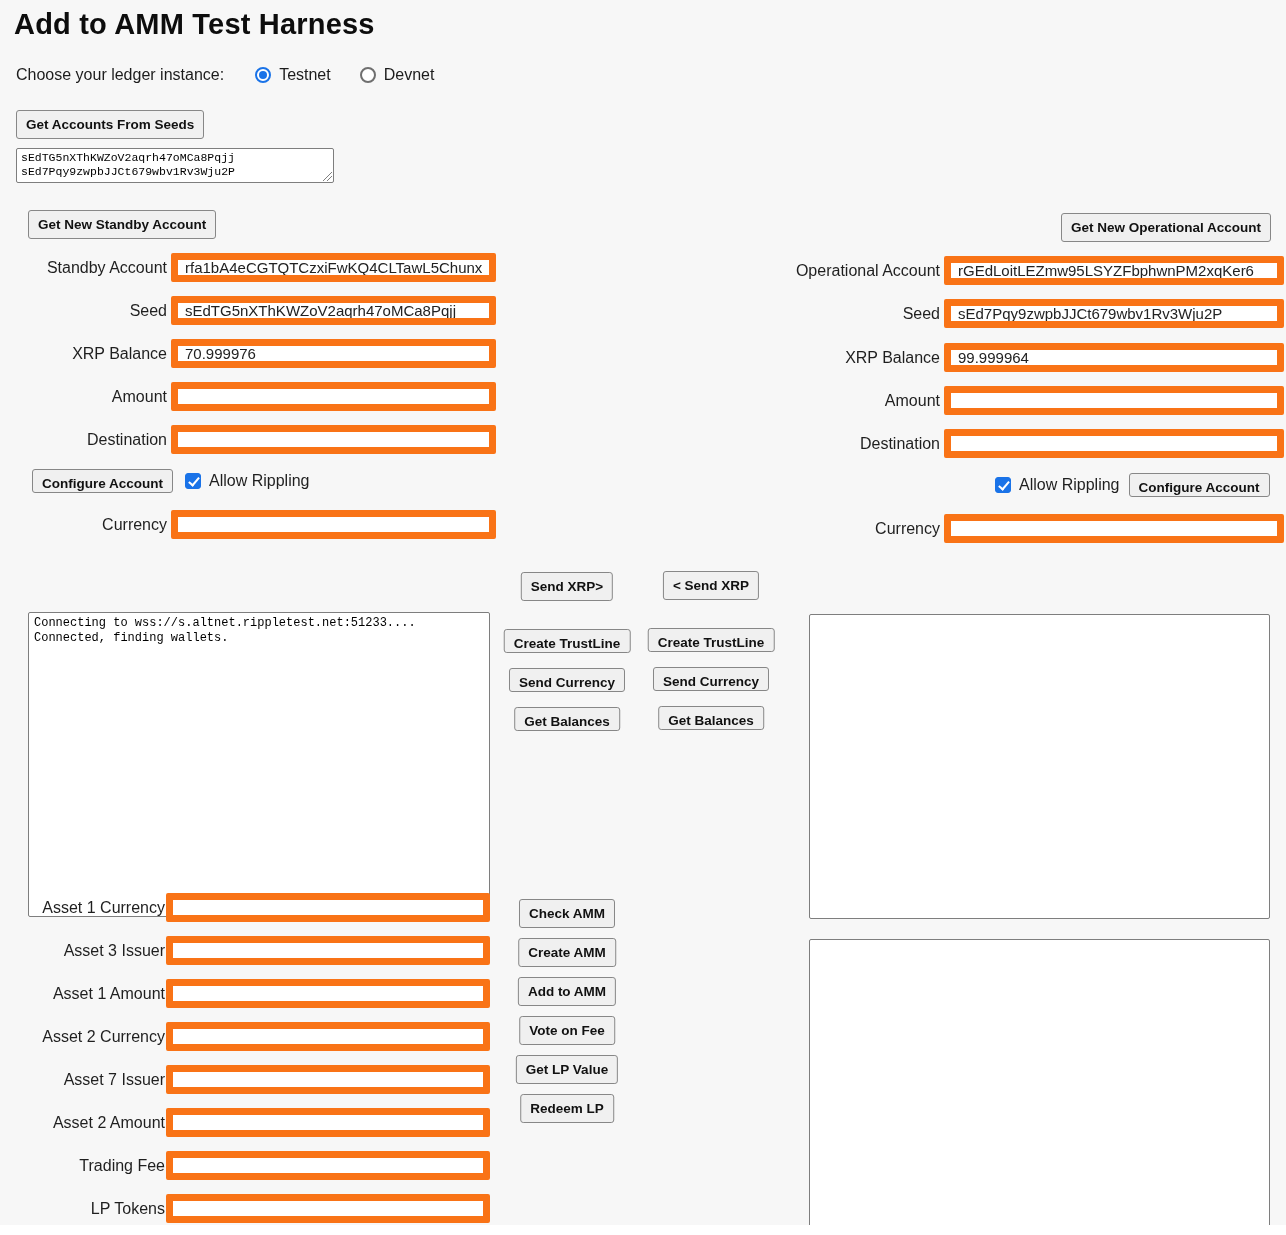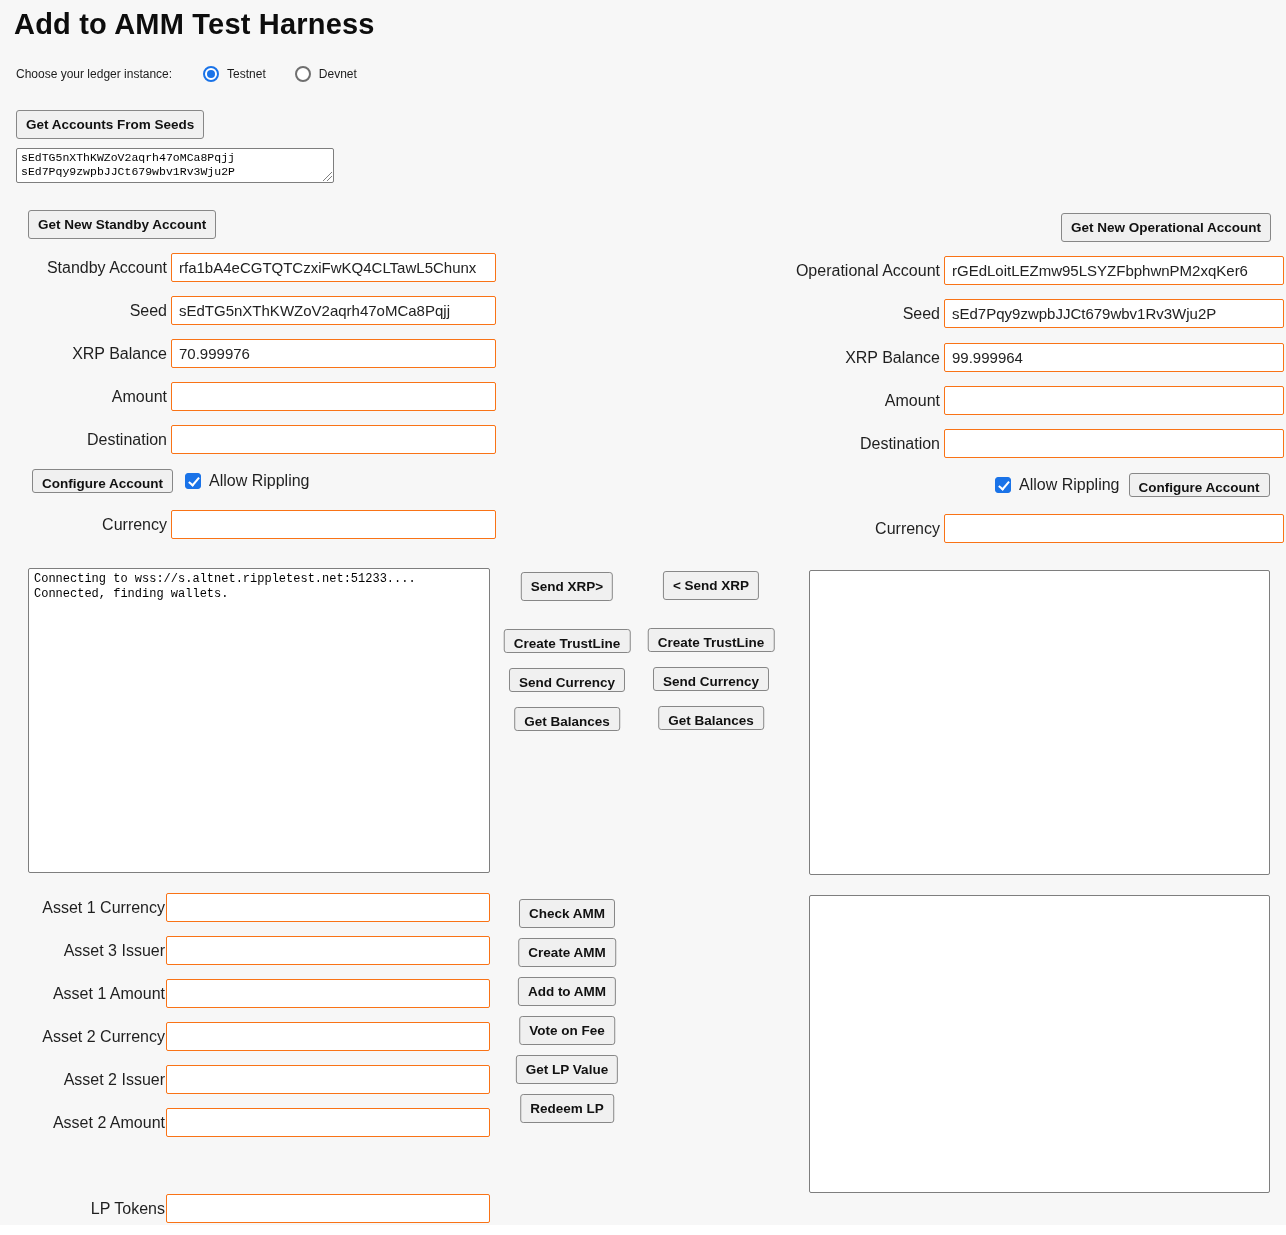--- a/index.html
+++ b/index.html
@@ -2,46 +2,46 @@
 <html><head>
 <meta charset="utf-8">
 <style>
   * { box-sizing: border-box; margin: 0; padding: 0; }
   html,body { background:#f7f7f7; }
   body { font-family: "Liberation Sans", sans-serif; color:#1c1c1c; }
   .canvas { position:relative; width:1286px; height:1235px; background:#f7f7f7; overflow:hidden; }
 
   .page-title { position:absolute; left:14px; top:8px; font-size:29px; font-weight:700; color:#0d0d0d; letter-spacing:.2px; }
 
-  .ledger-row { position:absolute; left:16px; top:66px; display:flex; align-items:center; font-size:12px; }
+  .ledger-row { position:absolute; left:16px; top:66px; display:flex; align-items:center; font-size:16px; }
   .radio-group { display:flex; align-items:center; gap:8px; cursor:default; }
   .radio { position:relative; width:16px; height:16px; border-radius:50%; background:#fff; border:2px solid #6f6f6f; flex:none; }
   .radio.on { border-color:#1a73e8; }
   .radio.on::after { content:""; position:absolute; left:2px; top:2px; width:8px; height:8px; border-radius:50%; background:#1a73e8; }
 
   .btn { position:absolute; background:#f0f0f0; border:1px solid #878787; border-radius:3px;
          font-family:"Liberation Sans",sans-serif; font-size:13.5px; font-weight:700; color:#111;
          padding:5px 9px; height:29px; line-height:17px; cursor:pointer; white-space:nowrap; }
   .btn.tall { height:24px; }
   .btn.centered { transform:translateX(-50%);text-align:center; }
 
   textarea { position:absolute; background:#fff; border:1px solid #7e7e7e; border-radius:2px;
              resize:none; color:#000; }
   .seeds-ta { left:16px; top:148px; width:318px; height:35px;
               font-family:"Liberation Mono",monospace; font-size:11.5px; line-height:14px; padding:2px 4px; }
-  .log-ta { font-family:"Liberation Mono",monospace; font-size:12px; line-height:15px; padding:3px 5px; }
+  .log-ta { font-family:"Liberation Mono",monospace; font-size:12px; line-height:15px; padding:3px 5px;margin-top:44px; }
   #standby-log { left:28px; top:568px; width:462px; height:305px; }
   #op-log      { left:809px; top:570px; width:461px; height:305px; }
   #amm-log     { left:809px; top:895px; width:461px; height:298px; }
   .resize-handle { position:absolute; left:322px; top:171px; width:10px; height:10px;
     background:linear-gradient(135deg, transparent 0 52%, #808080 52% 60%, transparent 60% 72%, #808080 72% 80%, transparent 80%); }
 
   .frow { position:absolute; display:flex; align-items:center; }
   .flabel { display:block; text-align:right; font-size:16px; color:#1f1f1f; white-space:nowrap; }
-  .finput { height:29px; background:#fff; border:1px solid #f97316; border-radius:2px;
+  .finput { height:29px; background:#fff; border:7px solid #f97316; border-radius:2px;
             font-family:"Liberation Sans",sans-serif; font-size:15px; color:#222; padding:1px 7px; }
   .col-l { left:0; }
   .col-l .flabel { width:167px; margin-right:4px; }
   .col-l .finput { width:325px; }
   .col-r { left:616px; }
   .col-r .flabel { width:324px; margin-right:4px; }
   .col-r .finput { width:340px; }
   .col-amm { left:0; }
   .col-amm .flabel { width:165px; margin-right:1px; }
   .col-amm .finput { width:324px; }
@@ -170,25 +170,29 @@
   </div>
   <div class="frow col-amm" style="top:979px">
     <label class="flabel">Asset 1 Amount</label>
     <input class="finput" value="" style="">
   </div>
   <div class="frow col-amm" style="top:1022px">
     <label class="flabel">Asset 2 Currency</label>
     <input class="finput" value="" style="">
   </div>
   <div class="frow col-amm" style="top:1065px">
-    <label class="flabel">Asset 2 Issuer</label>
+    <label class="flabel">Asset 7 Issuer</label>
     <input class="finput" value="" style="">
   </div>
   <div class="frow col-amm" style="top:1108px">
     <label class="flabel">Asset 2 Amount</label>
+    <input class="finput" value="" style="">
+  </div>
+  <div class="frow col-amm" style="top:1151px">
+    <label class="flabel">Trading Fee</label>
     <input class="finput" value="" style="">
   </div>
   <div class="frow col-amm" style="top:1194px">
     <label class="flabel">LP Tokens</label>
     <input class="finput" value="" style="">
   </div>
 
   <button class="btn centered" style="left:567px;top:899px">Check AMM</button>
   <button class="btn centered" style="left:567px;top:938px">Create AMM</button>
   <button class="btn centered" style="left:567px;top:977px">Add to AMM</button>

